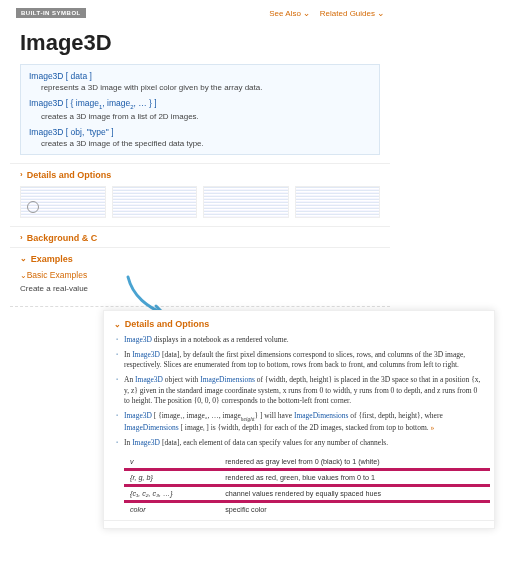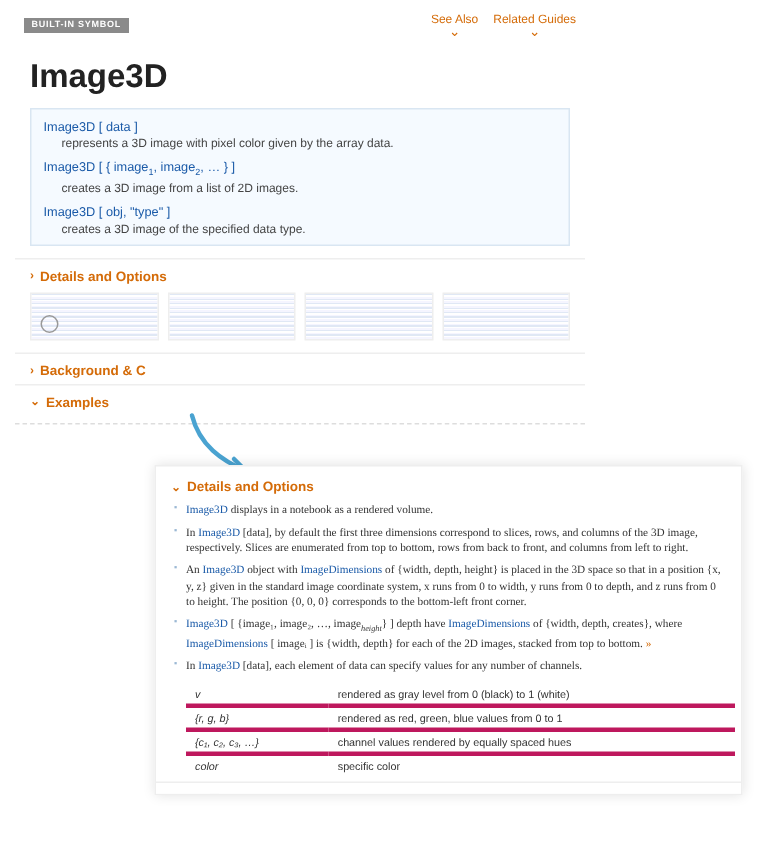--- a/index.html
+++ b/index.html
@@ -18,21 +18,21 @@
     left: 10px; top: 6px;
     width: 380px;
     background: #fff;
   }
   .topbar { display: flex; justify-content: space-between; align-items: center; padding: 2px 6px; }
   .builtin {
     background: #8a8a8a; color: #fff; font-size: 6px; letter-spacing: 0.5px;
     padding: 2px 5px; font-weight: 600;
   }
   .toplinks { display: flex; gap: 10px; font-size: 8px; color: #d46b08; }
-  .toplinks span { display: inline-flex; align-items: center; gap: 2px; flex-direction: column; }
+  .toplinks span { display: inline-flex; align-items: center; gap: 2px; }
   .chev-down { width: 7px; height: 7px; }
   .chev-down::after { content: "⌄"; font-size: 9px; line-height: 4px; }
   h1 {
     font-size: 22px; font-weight: 700; color: #222;
     padding: 10px 10px 8px;
   }
   .synopsis {
     margin: 0 10px 8px;
     border: 1px solid #d9e6f2;
     background: #f5faff;
@@ -173,49 +173,55 @@
 
   <div class="section-head">
     <span class="caret">›</span>
     <span>Background &amp; C</span>
   </div>
 
   <div class="section-head" style="border-top:1px solid #eee">
     <span class="caret">⌄</span>
     <span>Examples</span>
   </div>
+  <div class="basic-ex">
+    <div class="basic-ex-title">
+      <span style="font-size:8px">⌄</span><span>Basic Examples</span>
+    </div>
+    <div class="basic-ex-line">Create a real-value</div>
+  </div>
   <div class="torn-b"></div>
 </div>
 
 <svg class="arrow" viewBox="0 0 60 60">
   <path d="M10 5 C 15 25, 30 35, 46 42" stroke="#4aa3d1" stroke-width="3" fill="none" stroke-linecap="round"></path>
   <path d="M46 42 L38 34 M46 42 L36 46" stroke="#4aa3d1" stroke-width="3" fill="none" stroke-linecap="round"></path>
 </svg>
 
 <div class="page-front">
   <div class="section-head">
     <span class="caret">⌄</span>
     <span>Details and Options</span>
   </div>
   <div class="bullets">
 
     <div class="bullet">
       <span class="bl">Image3D</span><span> displays in a notebook as a rendered volume.</span>
     </div>
 
     <div class="bullet">
-      <span>In </span><span class="bl">Image3D</span><span> [data], by default the first three dimensions correspond to slices, rows, and columns of the 3D image, respectively. Slices are enumerated from top to bottom, rows from back to front, and columns from left to right.</span>
+      <span>In </span><span class="bl">Image3D</span><span> [data], by default the first pixel dimensions correspond to slices, rows, and columns of the 3D image, respectively. Slices are enumerated from top to bottom, rows from back to front, and columns from left to right.</span>
     </div>
 
     <div class="bullet">
       <span>An </span><span class="bl">Image3D</span><span> object with </span><span class="bl">ImageDimensions</span><span> of {width, depth, height} is placed in the 3D space so that in a position {x, y, z} given in the standard image coordinate system, x runs from 0 to width, y runs from 0 to depth, and z runs from 0 to height. The position {0, 0, 0} corresponds to the bottom-left front corner.</span>
     </div>
 
     <div class="bullet">
-      <span class="bl">Image3D</span><span> [ {image₁, image₂, …, image</span><span class="it sub">height</span><span>} ] depth have </span><span class="bl">ImageDimensions</span><span> of {width, depth, creates}, where </span><span class="bl">ImageDimensions</span><span> [ imageᵢ ] is {width, depth} for each of the 2D images, stacked from top to bottom. </span><span class="dlink">»</span>
+      <span class="bl">Image3D</span><span> [ {image₁, image₂, …, image</span><span class="it sub">height</span><span>} ] will have </span><span class="bl">ImageDimensions</span><span> of {first, depth, height}, where </span><span class="bl">ImageDimensions</span><span> [ imageᵢ ] is {width, depth} for each of the 2D images, stacked from top to bottom. </span><span class="dlink">»</span>
     </div>
 
     <div class="bullet">
       <span>In </span><span class="bl">Image3D</span><span> [data], each element of data can specify values for any number of channels.</span>
     </div>
 
 
     <table class="def">
       <tbody>
           <tr>

